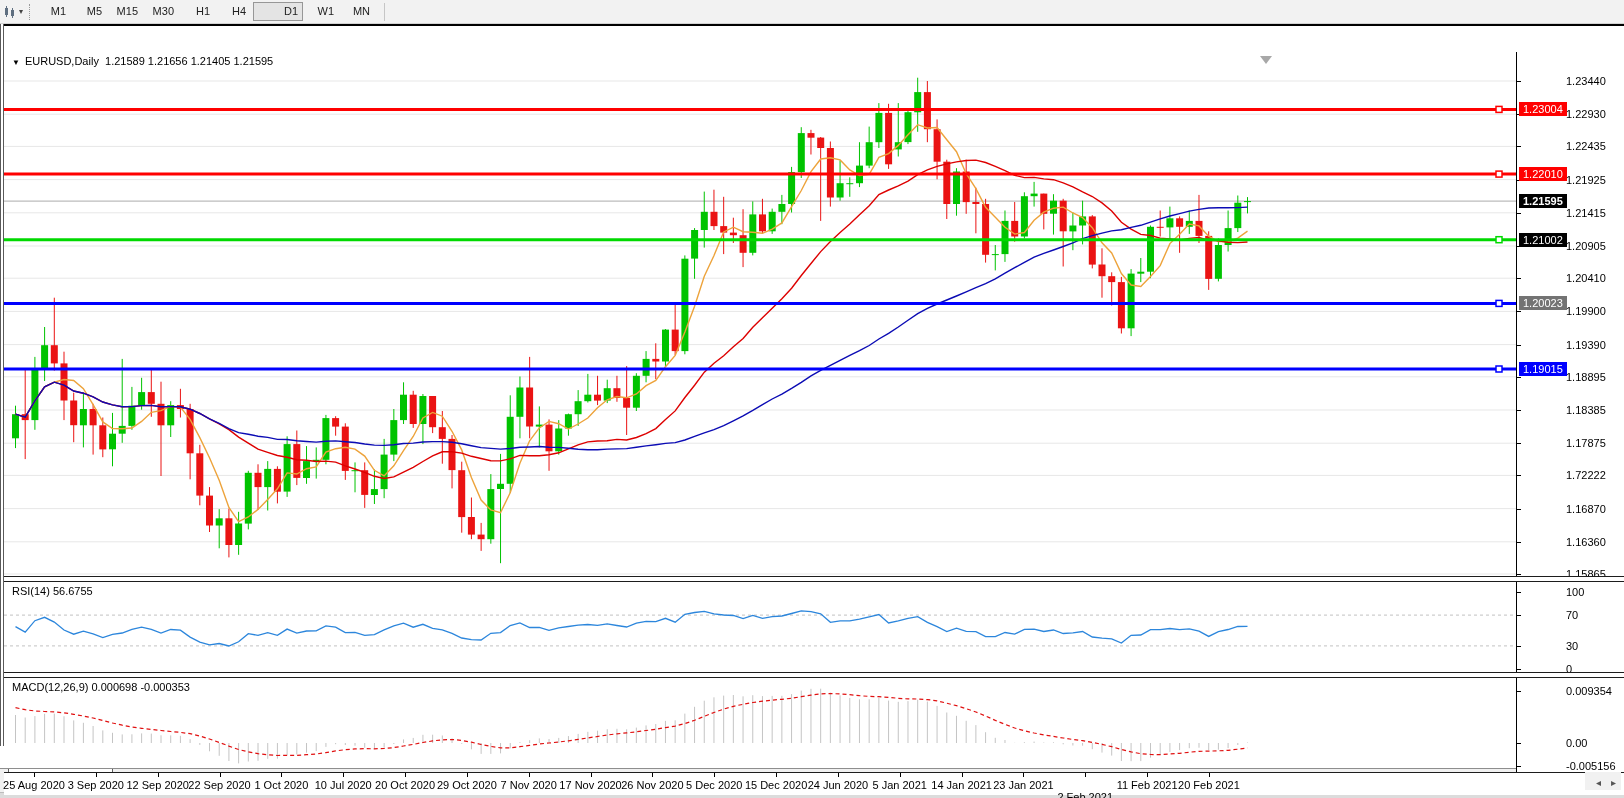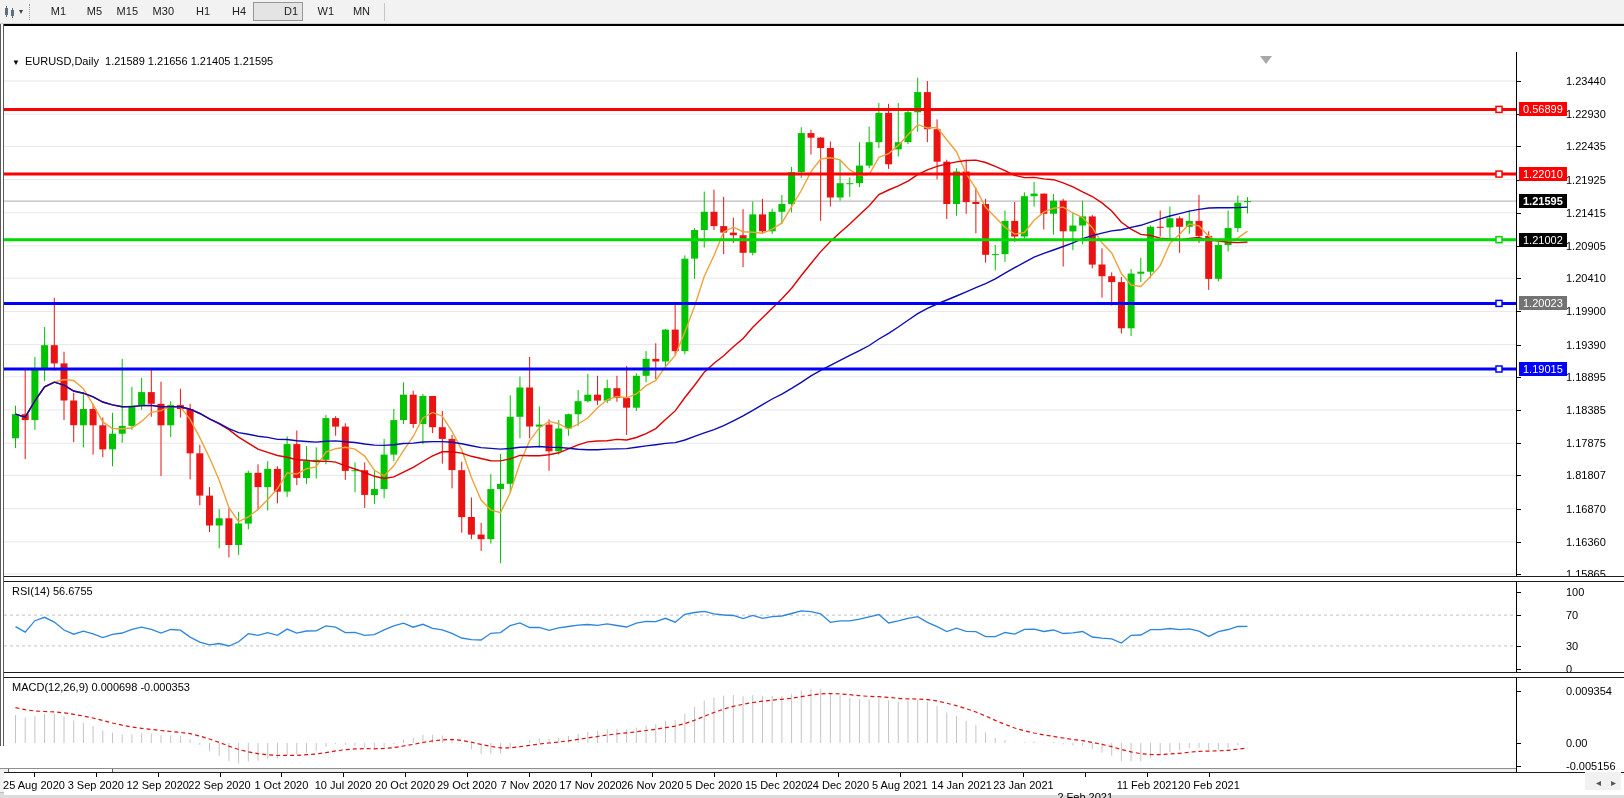--- a/index.html
+++ b/index.html
@@ -525,28 +525,28 @@
         <div class="plabel" style="top: 252.383px;">1.19900</div>
         <div class="ptick" style="top: 292.574px;"></div>
         <div class="plabel" style="top: 285.574px;">1.19390</div>
         <div class="ptick" style="top: 324.789px;"></div>
         <div class="plabel" style="top: 317.789px;">1.18895</div>
         <div class="ptick" style="top: 357.979px;"></div>
         <div class="plabel" style="top: 350.979px;">1.18385</div>
         <div class="ptick" style="top: 391.17px;"></div>
         <div class="plabel" style="top: 384.17px;">1.17875</div>
         <div class="ptick" style="top: 423.385px;"></div>
-        <div class="plabel" style="top: 416.385px;">1.81807</div>
+        <div class="plabel" style="top: 416.385px;">1.72222</div>
         <div class="ptick" style="top: 456.576px;"></div>
         <div class="plabel" style="top: 449.576px;">1.16870</div>
         <div class="ptick" style="top: 489.766px;"></div>
         <div class="plabel" style="top: 482.766px;">1.16360</div>
         <div class="ptick" style="top: 521.981px;"></div>
         <div class="plabel" style="top: 514.981px;">1.15865</div>
-        <div class="pbadge" style="top: 50.3749px; background: rgb(255, 0, 0);">0.56899</div>
+        <div class="pbadge" style="top: 50.3749px; background: rgb(255, 0, 0);">1.23004</div>
         <div class="pbadge" style="top: 115.064px; background: rgb(255, 0, 0);">1.22010</div>
         <div class="pbadge" style="top: 180.665px; background: #000000;">1.21002</div>
         <div class="pbadge" style="top: 244.378px; background: #737373;">1.20023</div>
         <div class="pbadge" style="top: 309.979px; background: rgb(0, 0, 255);">1.19015</div>
         <div class="pbadge" style="top: 142.073px; background: rgb(0, 0, 0); font-weight: bold;">1.21595</div>
         <div class="ptick" style="top: 540px;"></div>
         <div class="plabel" style="top: 533px;">100</div>
         <div class="ptick" style="top: 563.1px;"></div>
         <div class="plabel" style="top: 556.1px;">70</div>
         <div class="ptick" style="top: 593.9px;"></div>
@@ -581,23 +581,23 @@
         <div class="dlabel" style="left: 524.72px;">7 Nov 2020</div>
         <div class="dtick" style="left: 586.56px;"></div>
         <div class="dlabel" style="left: 586.56px;">17 Nov 2020</div>
         <div class="dtick" style="left: 648.4px;"></div>
         <div class="dlabel" style="left: 648.4px;">26 Nov 2020</div>
         <div class="dtick" style="left: 710.24px;"></div>
         <div class="dlabel" style="left: 710.24px;">5 Dec 2020</div>
         <div class="dtick" style="left: 772.08px;"></div>
         <div class="dlabel" style="left: 772.08px;">15 Dec 2020</div>
         <div class="dtick" style="left: 833.92px;"></div>
-        <div class="dlabel" style="left: 833.92px;">24 Dec 2020</div>
+        <div class="dlabel" style="left: 833.92px;">24 Jun 2020</div>
         <div class="dtick" style="left: 895.76px;"></div>
-        <div class="dlabel" style="left: 895.76px;">5 Aug 2021</div>
+        <div class="dlabel" style="left: 895.76px;">5 Jan 2021</div>
         <div class="dtick" style="left: 957.6px;"></div>
         <div class="dlabel" style="left: 957.6px;">14 Jan 2021</div>
         <div class="dtick" style="left: 1019.44px;"></div>
         <div class="dlabel" style="left: 1019.44px;">23 Jan 2021</div>
         <div class="dtick" style="left: 1081.28px;"></div>
         <div class="dlabel" style="left: 1081.28px; margin-top: 12px;">2 Feb 2021</div>
         <div class="dtick" style="left: 1143.12px;"></div>
         <div class="dlabel" style="left: 1143.12px;">11 Feb 2021</div>
         <div class="dtick" style="left: 1204.96px;"></div>
         <div class="dlabel" style="left: 1204.96px;">20 Feb 2021</div>

